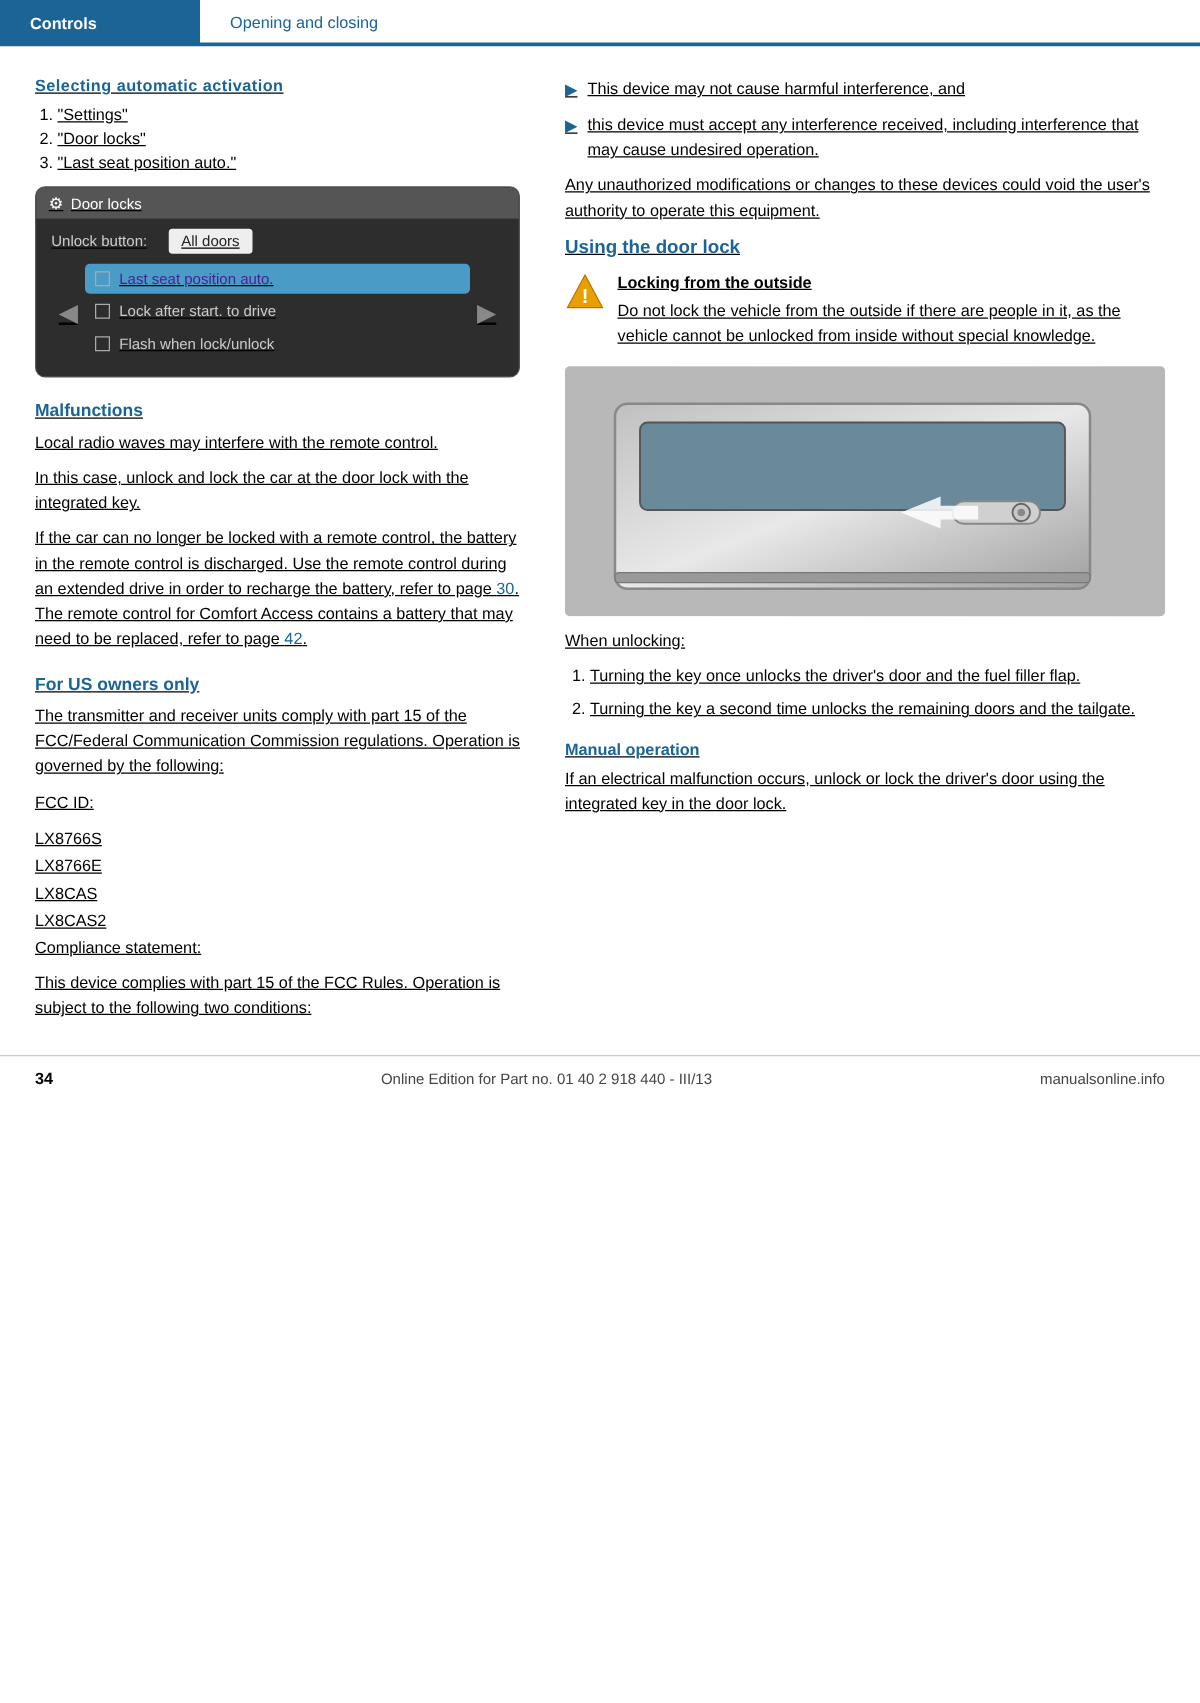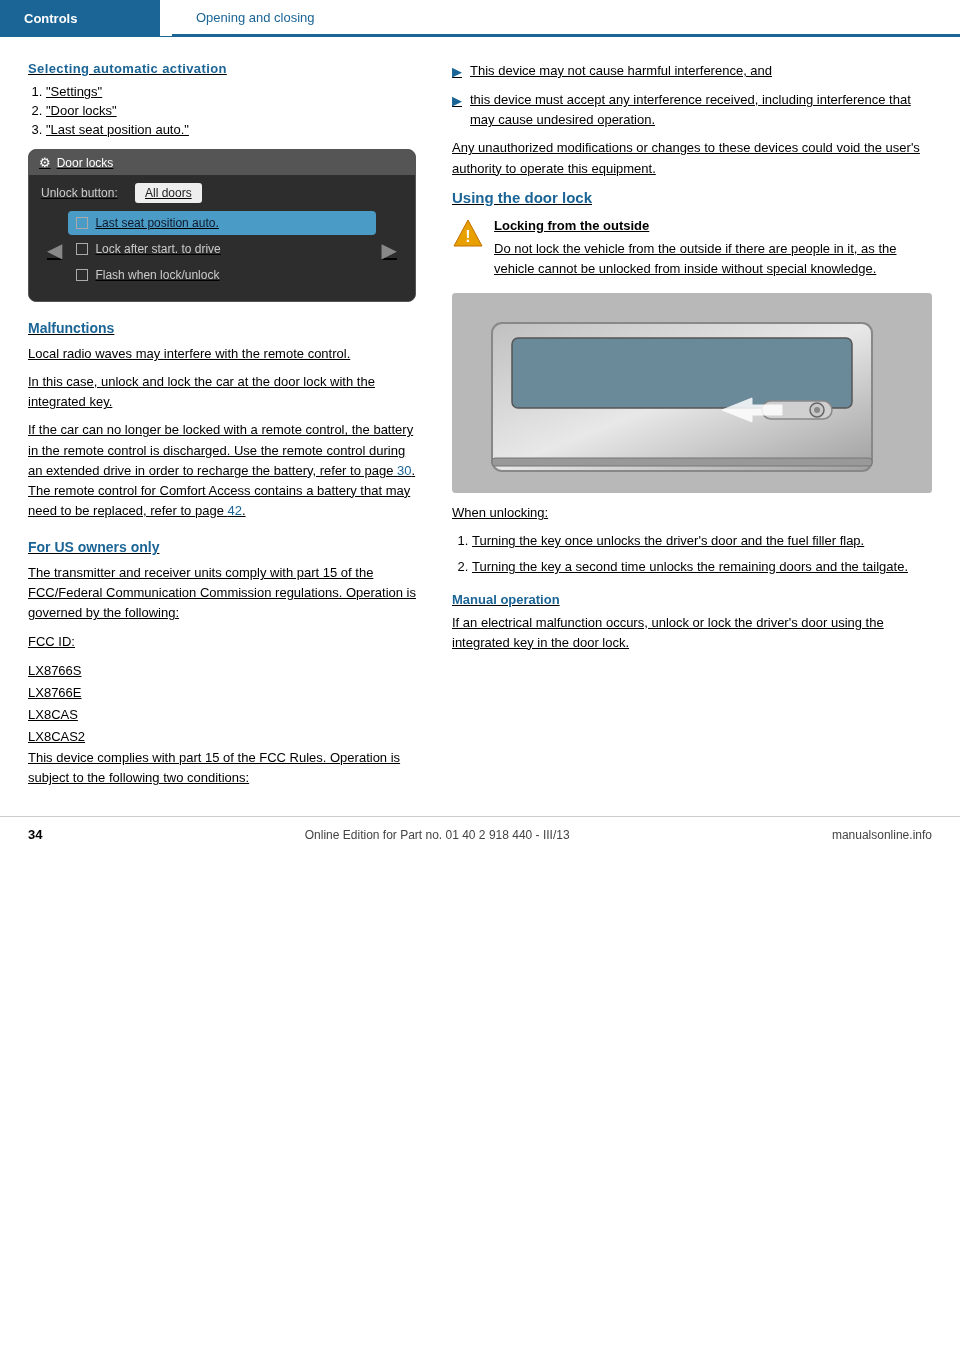--- a/index.html
+++ b/index.html
@@ -10,21 +10,20 @@
       color: #000;
       width: 960px;
       min-height: 1362px;
     }
 
     
     .header {
       display: flex;
       height: 36px;
       align-items: center;
-      gap: 12px;
     }
     .header-controls {
       background: #1a6496;
       color: #fff;
       font-size: 13px;
       font-weight: bold;
       padding: 0 24px;
       height: 100%;
       display: flex;
       align-items: center;
@@ -140,21 +139,21 @@
       align-items: center;
       gap: 7px;
       color: #ccc;
       font-size: 12px;
       padding: 5px 8px;
       border-radius: 4px;
       margin-bottom: 2px;
     }
     .menu-item.selected {
       background: #4a9cc7;
-      color: #0f172a;
+      color: #4c1d95;
     }
     .menu-item .checkbox {
       width: 12px;
       height: 12px;
       border: 1px solid #aaa;
       background: transparent;
       display: inline-block;
       flex-shrink: 0;
     }
     .screen-inner-row {
@@ -359,20 +358,21 @@
     <p class="body-text">The transmitter and receiver units comply with part 15 of the FCC/Federal Communication Commission regulations. Operation is governed by the following:</p>
 
     <p class="body-text">FCC ID:</p>
     <ul class="fcc-list">
       <li>LX8766S</li>
       <li>LX8766E</li>
       <li>LX8CAS</li>
       <li>LX8CAS2</li>
     </ul>
 
+    <p class="body-text">Compliance statement:</p>
     <p class="body-text">This device complies with part 15 of the FCC Rules. Operation is subject to the following two conditions:</p>
 
   </div>
 
   <div class="right-col">
 
     <div class="bullet-item">
       <span class="bullet-arrow">▶</span>
       <span>This device may not cause harmful interference, and</span>
     </div>

